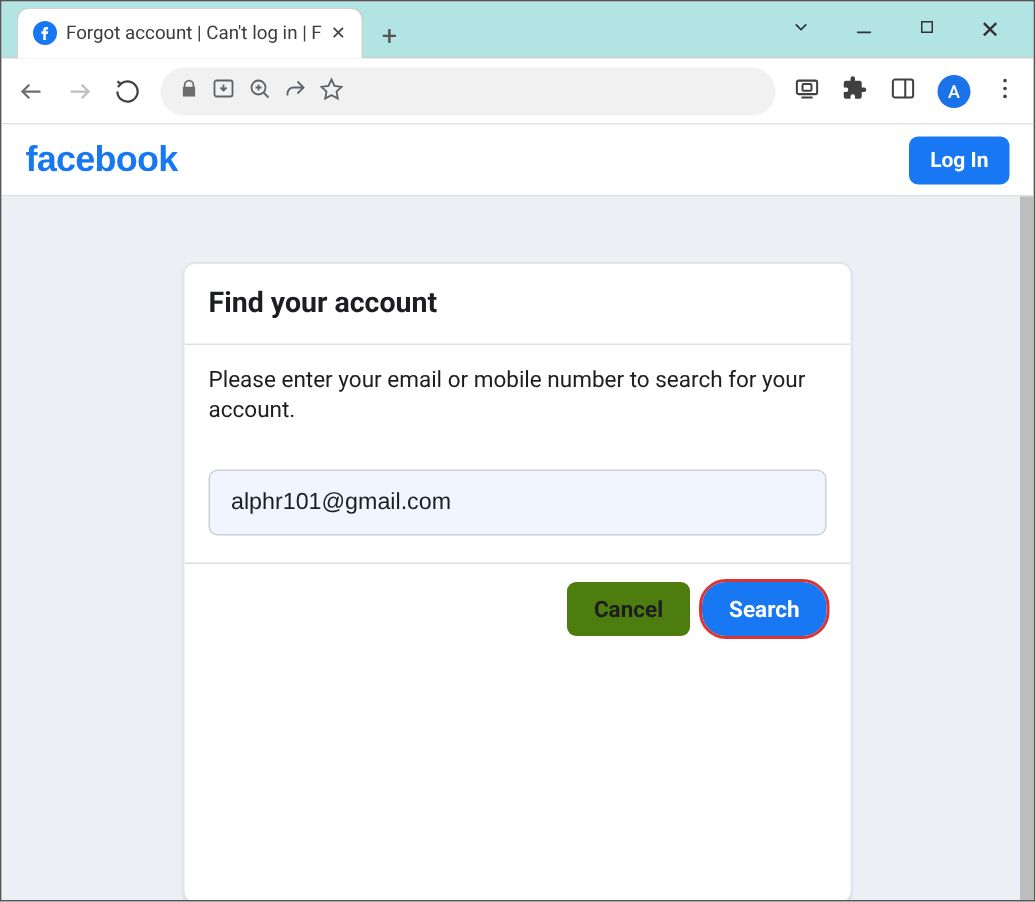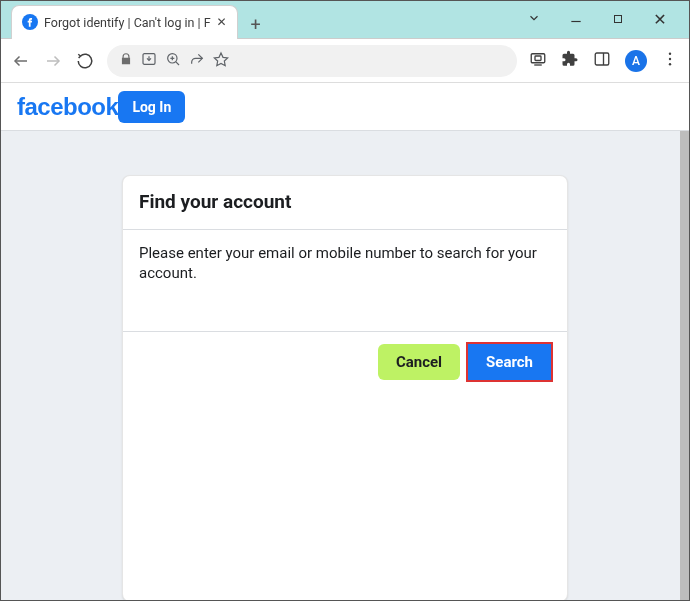--- a/index.html
+++ b/index.html
@@ -39,57 +39,57 @@
     }
     .addressbar .lock svg { width: 14px; height: 14px; fill: #6d6d6d; }
     .addressbar .url { flex: 1; font-size: 14.5px; color: #222; }
     .addressbar .url .path { color: #6d6d6d; }
     .addr-icon { color: #5f6368; }
     .addr-icon svg { width: 16px; height: 16px; }
     .right-icons { display: flex; align-items: center; gap: 14px; color: #404040; }
     .right-icons svg { width: 18px; height: 18px; }
     .avatar { width: 22px; height: 22px; border-radius: 50%; background: #1a73e8; color: #fff; display: flex; align-items: center; justify-content: center; font-size: 12px; font-weight: 500; }
     
-    .fbheader { height: 48px; background: #fff; border-bottom: 1px solid #dadde1; display: flex; align-items: center; justify-content: flex-start; padding: 0 16px; }
+    .fbheader { height: 48px; background: #fff; border-bottom: 1px solid #dadde1; display: flex; align-items: center; justify-content: space-between; padding: 0 16px; }
     .fbheader .logo { font-family: Helvetica, Arial, sans-serif; font-weight: 800; color: #1877f2; font-size: 24px; letter-spacing: -0.5px; }
     .loginbtn { background: #1877f2; color: #ffffff; font-weight: 700; font-size: 14px; padding: 8px 14px; border-radius: 6px; cursor: pointer; }
     
     .content-area { width: 100%; height: calc(601px - 38px - 44px - 48px); background: #eceff3; position: relative; display: flex; justify-content: center; padding-top: 44px; }
     .content-area::after {
       content: ""; position: absolute; right: -1px; top: 0; width: 10px; height: 100%; background: #bdbdbd;
     }
     .card {
       width: 446px; background: #fff; border: 1px solid rgba(0,0,0,0.1); border-radius: 8px; overflow: hidden;
       box-shadow: 0 1px 2px rgba(0,0,0,0.1);
     }
     .card-head { padding: 14px 16px 16px; font-size: 19px; font-weight: 700; color: #1c1e21; border-bottom: 1px solid #dadde1; }
     .card-body { padding: 14px 16px 18px; }
     .card-body .prompt { font-size: 15px; color: #1c1e21; line-height: 1.3; margin-bottom: 30px; }
     .email-input {
       width: 100%; height: 44px; border: 1px solid #ccd0d5; border-radius: 6px; background: #f0f5ff;
       padding: 0 14px; font-size: 15.5px; color: #1c1e21;
     }
     .card-foot { border-top: 1px solid #dadde1; padding: 12px 16px 16px; display: flex; justify-content: flex-end; gap: 8px; }
     .btn { height: 36px; padding: 0 18px; border-radius: 6px; font-size: 15px; font-weight: 700; cursor: pointer; display: inline-flex; align-items: center; }
-    .btn-cancel { background: #bef264; color: #1c1e21; }
-    .btn-search { background: #1877f2; color: #fff; outline: 2.5px solid #d33; border-radius: 0; }
+    .btn-cancel { background: #4d7c0f; color: #1c1e21; }
+    .btn-search { background: #1877f2; color: #fff; outline: 2.5px solid #d33; border-radius: 16px; }
   </style>
 </head>
 <body>
 
 <div class="titlebar">
   <div class="tab-strip">
     <div class="tab">
       <span class="favicon">
         <svg viewBox="0 0 24 24">
             <circle cx="12" cy="12" r="12" fill="#1877f2"></circle>
             <path d="M13.5 8h2V5.2h-2.2c-2.2 0-3.3 1.3-3.3 3.3V10H8v3h2v7h3v-7h2.2l.4-3H13V8.9c0-.6.2-.9.5-.9z" fill="#fff"></path>
           </svg>
       </span>
-      <span class="tab-title">Forgot identify | Can't log in | F</span>
+      <span class="tab-title">Forgot account | Can't log in | F</span>
       <span class="tab-close">✕</span>
     </div>
     <div class="newtab">+</div>
   </div>
   <div class="spacer"></div>
   <div class="winctrls">
     <span class="winctrl chev">
       <svg viewBox="0 0 24 24" stroke="#333" fill="none" stroke-width="2">
           <polyline points="6 9 12 15 18 9"></polyline>
         </svg>
@@ -195,19 +195,20 @@
 <div class="fbheader">
   <span class="logo">facebook</span>
   <span class="loginbtn">Log In</span>
 </div>
 
 <div class="content-area">
   <div class="card">
     <div class="card-head">Find your account</div>
     <div class="card-body">
       <div class="prompt">Please enter your email or mobile number to search for your account.</div>
+      <input class="email-input" type="text" value="alphr101@gmail.com" placeholder="Email or mobile number" style="">
     </div>
     <div class="card-foot">
       <span class="btn btn-cancel">Cancel</span>
       <span class="btn btn-search">Search</span>
     </div>
   </div>
 </div>
 
 </body></html>

